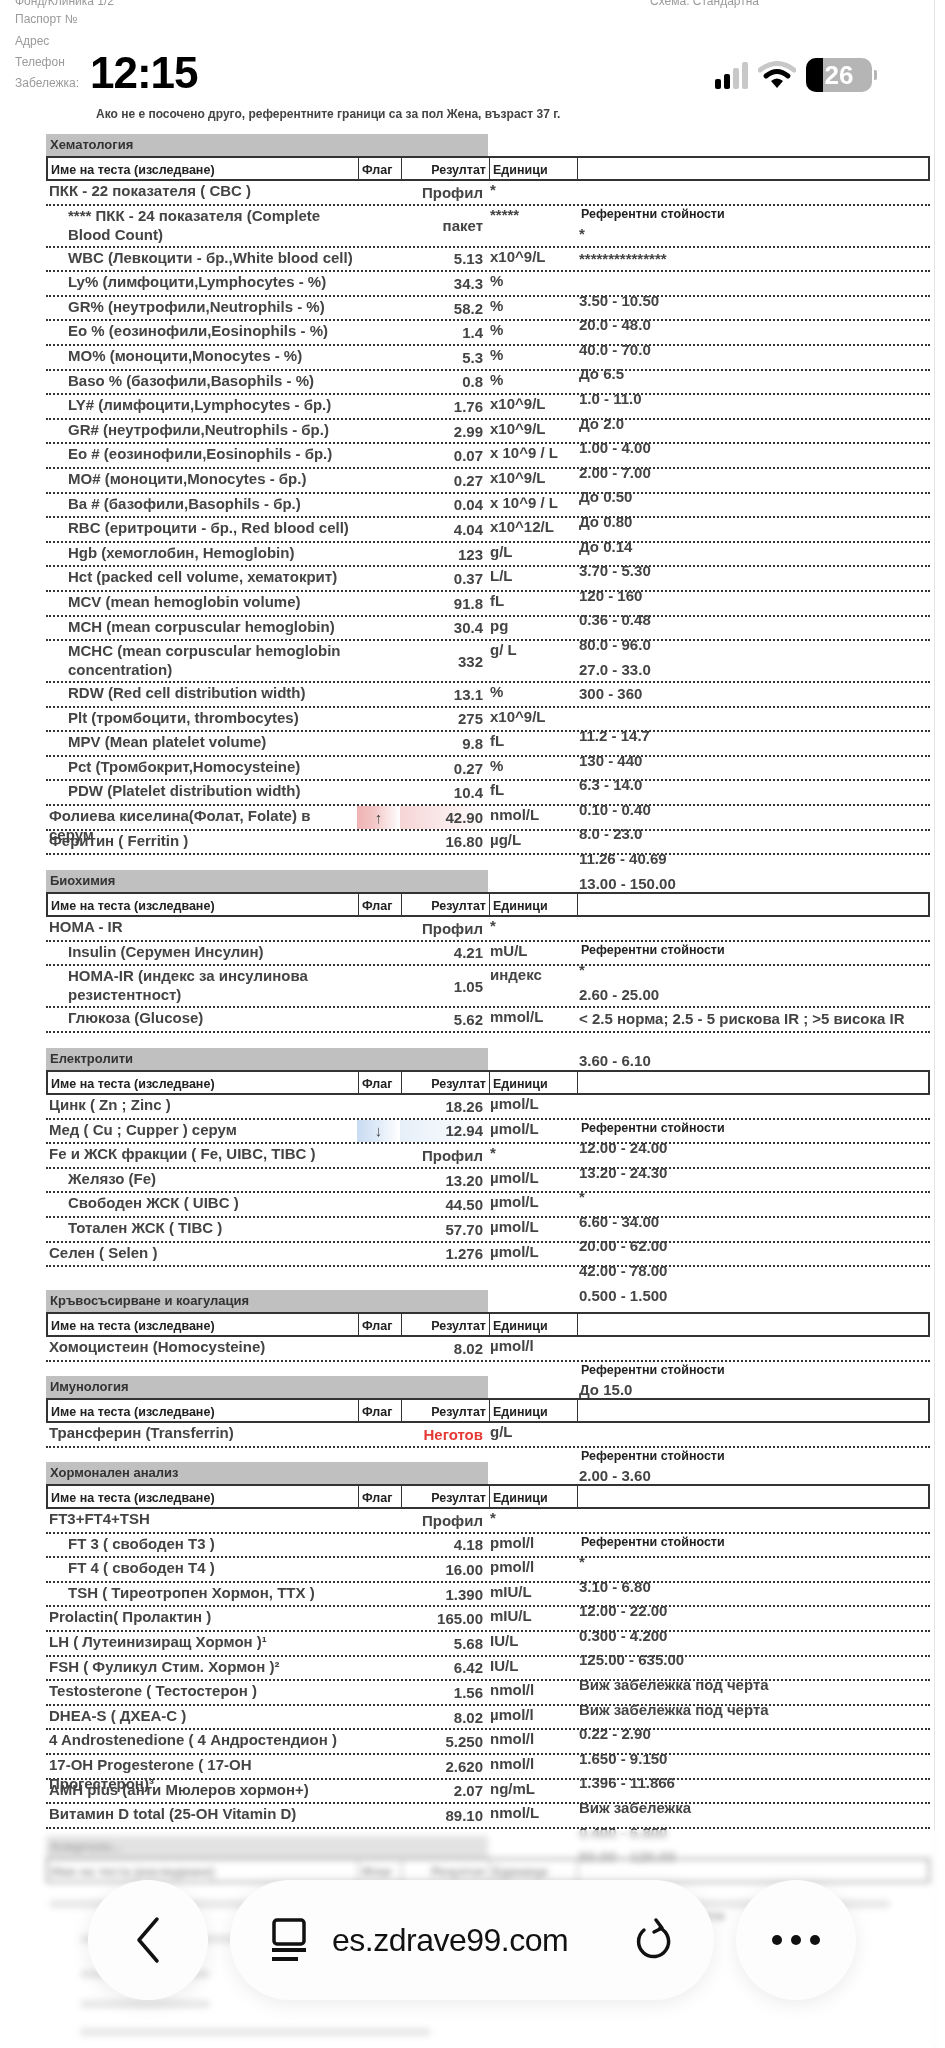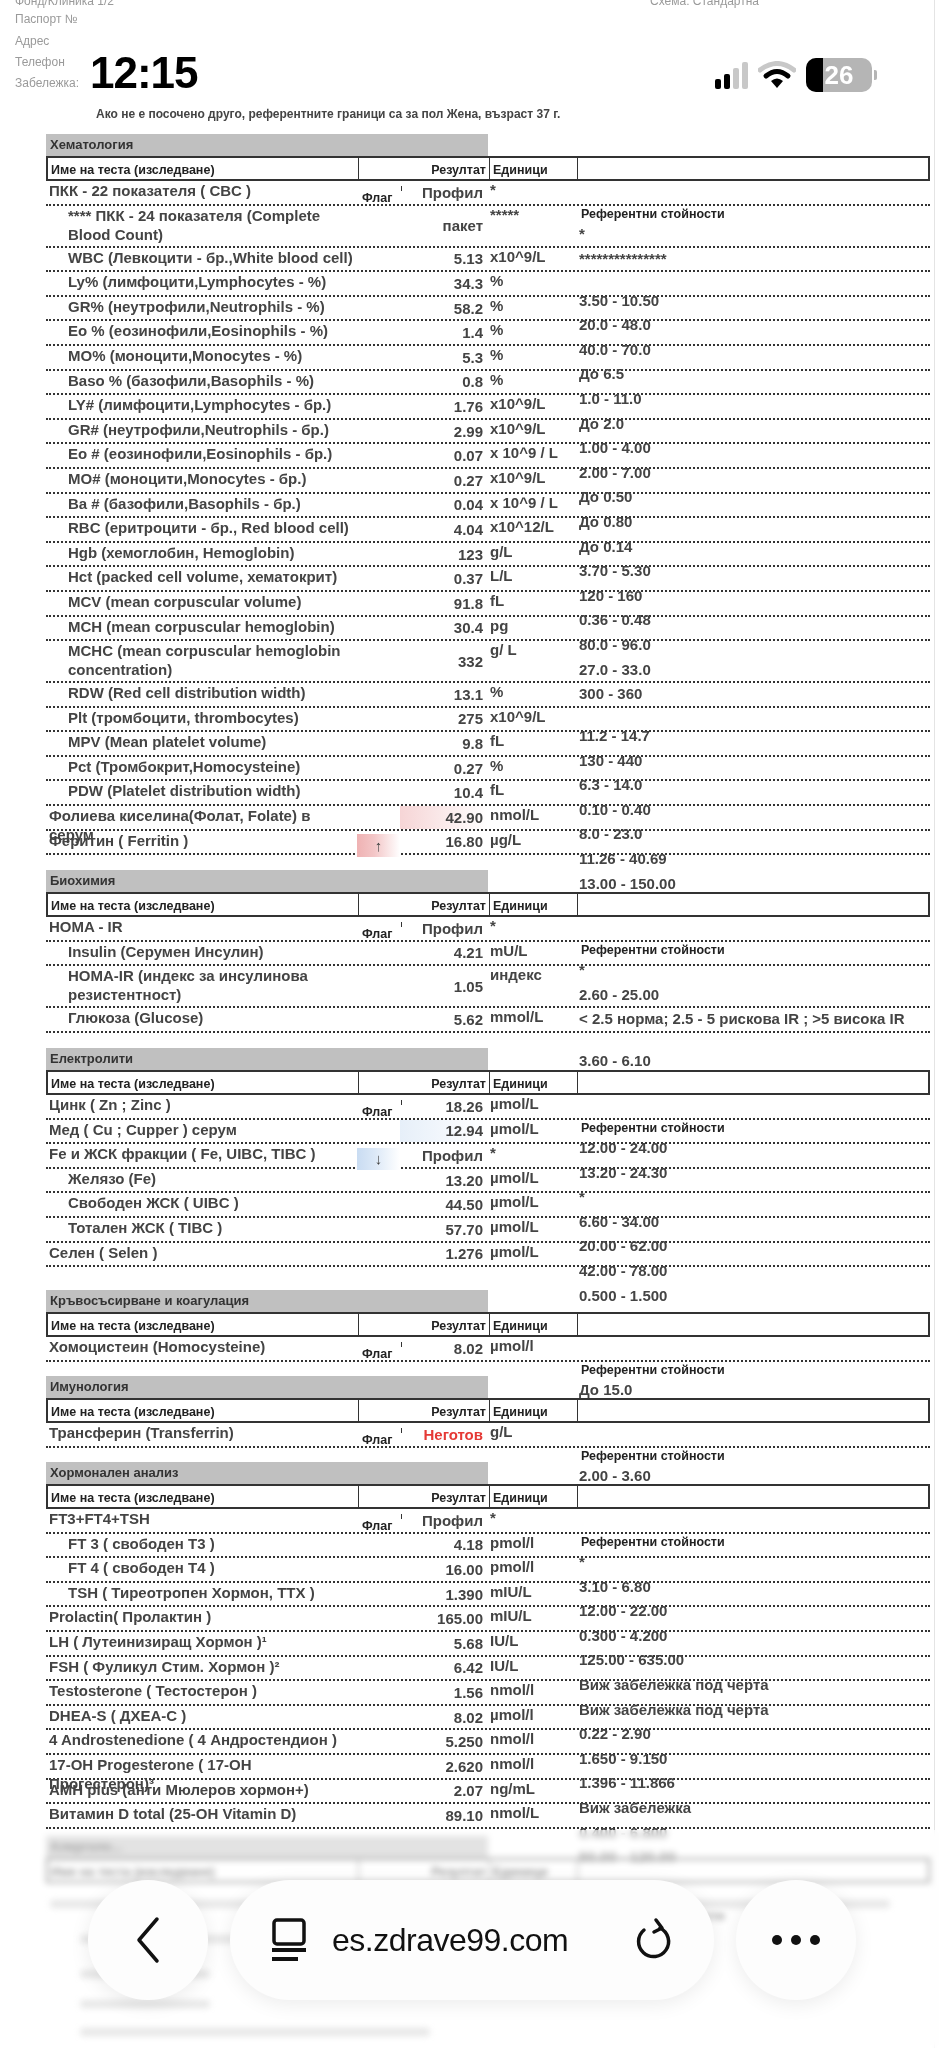--- a/index.html
+++ b/index.html
@@ -22,21 +22,21 @@
   .battery-tip { width: 3px; height: 10px; background: #b5b5b5; border-radius: 0 2px 2px 0; margin-left: -8px; }
 
   .note { position: absolute; left: 52px; top: 107px; font-size: 12px; font-weight: 700; color: #444; margin-left: 44px; }
 
   .section { position: absolute; left: 46px; width: 884px; }
   .sec-title { width: 442px; height: 22px; background: #c0c0c0; font-size: 13px; font-weight: 700; color: #333; padding: 3px 4px 0; }
   .thead { display: flex; height: 25px; border: 2px solid #333; border-bottom-width: 2px; font-size: 12.5px; font-weight: 700; color: #222; }
   .thead div { padding: 5px 3px 0; border-right: 1px solid #333; white-space: nowrap; }
   .thead div:last-child { border-right: none; }
   .c-name { width: 311px; }
-  .c-flag { width: 43px; margin-top: 28px; }
+  .c-flag { width: 43px; }
   .c-res { width: 88px; text-align: right; }
   .c-unit { width: 88px; }
   .c-ref { flex: 1; margin-top: 44px; }
   .row { display: flex; border-bottom: 2px dotted #333; font-size: 15px; color: #444; align-items: flex-start; font-weight: bold; }
   .row > div { padding: 0 3px; white-space: nowrap; }
   .row .c-name { white-space: normal; line-height: 19px; }
   .row.sub .c-name { padding-left: 22px; }
   .row .c-res { text-align: right; padding-right: 5px; }
   .row .c-unit { padding-left: 2px; }
   .row .c-flag { text-align: center; height: 100%; display:flex; align-items:center; justify-content:center; }
@@ -206,21 +206,21 @@
           <div class="c-ref">120 - 160</div>
         </div>
         <div class="row sub" style="height:24.6px">
           <div class="c-name">Hct (packed cell volume, хематокрит)</div>
           <div class="c-flag"></div>
           <div class="c-res" style="height:100%;display:flex;align-items:center;justify-content:flex-end">0.37</div>
           <div class="c-unit">L/L</div>
           <div class="c-ref">0.36 - 0.48</div>
         </div>
         <div class="row sub" style="height:24.6px">
-          <div class="c-name">MCV (mean corpuscular volume)</div>
+          <div class="c-name">MCV (mean hemoglobin volume)</div>
           <div class="c-flag"></div>
           <div class="c-res" style="height:100%;display:flex;align-items:center;justify-content:flex-end">91.8</div>
           <div class="c-unit">fL</div>
           <div class="c-ref">80.0 - 96.0</div>
         </div>
         <div class="row sub" style="height:24.6px">
           <div class="c-name">MCH (mean corpuscular hemoglobin)</div>
           <div class="c-flag"></div>
           <div class="c-res" style="height:100%;display:flex;align-items:center;justify-content:flex-end">30.4</div>
           <div class="c-unit">pg</div>

